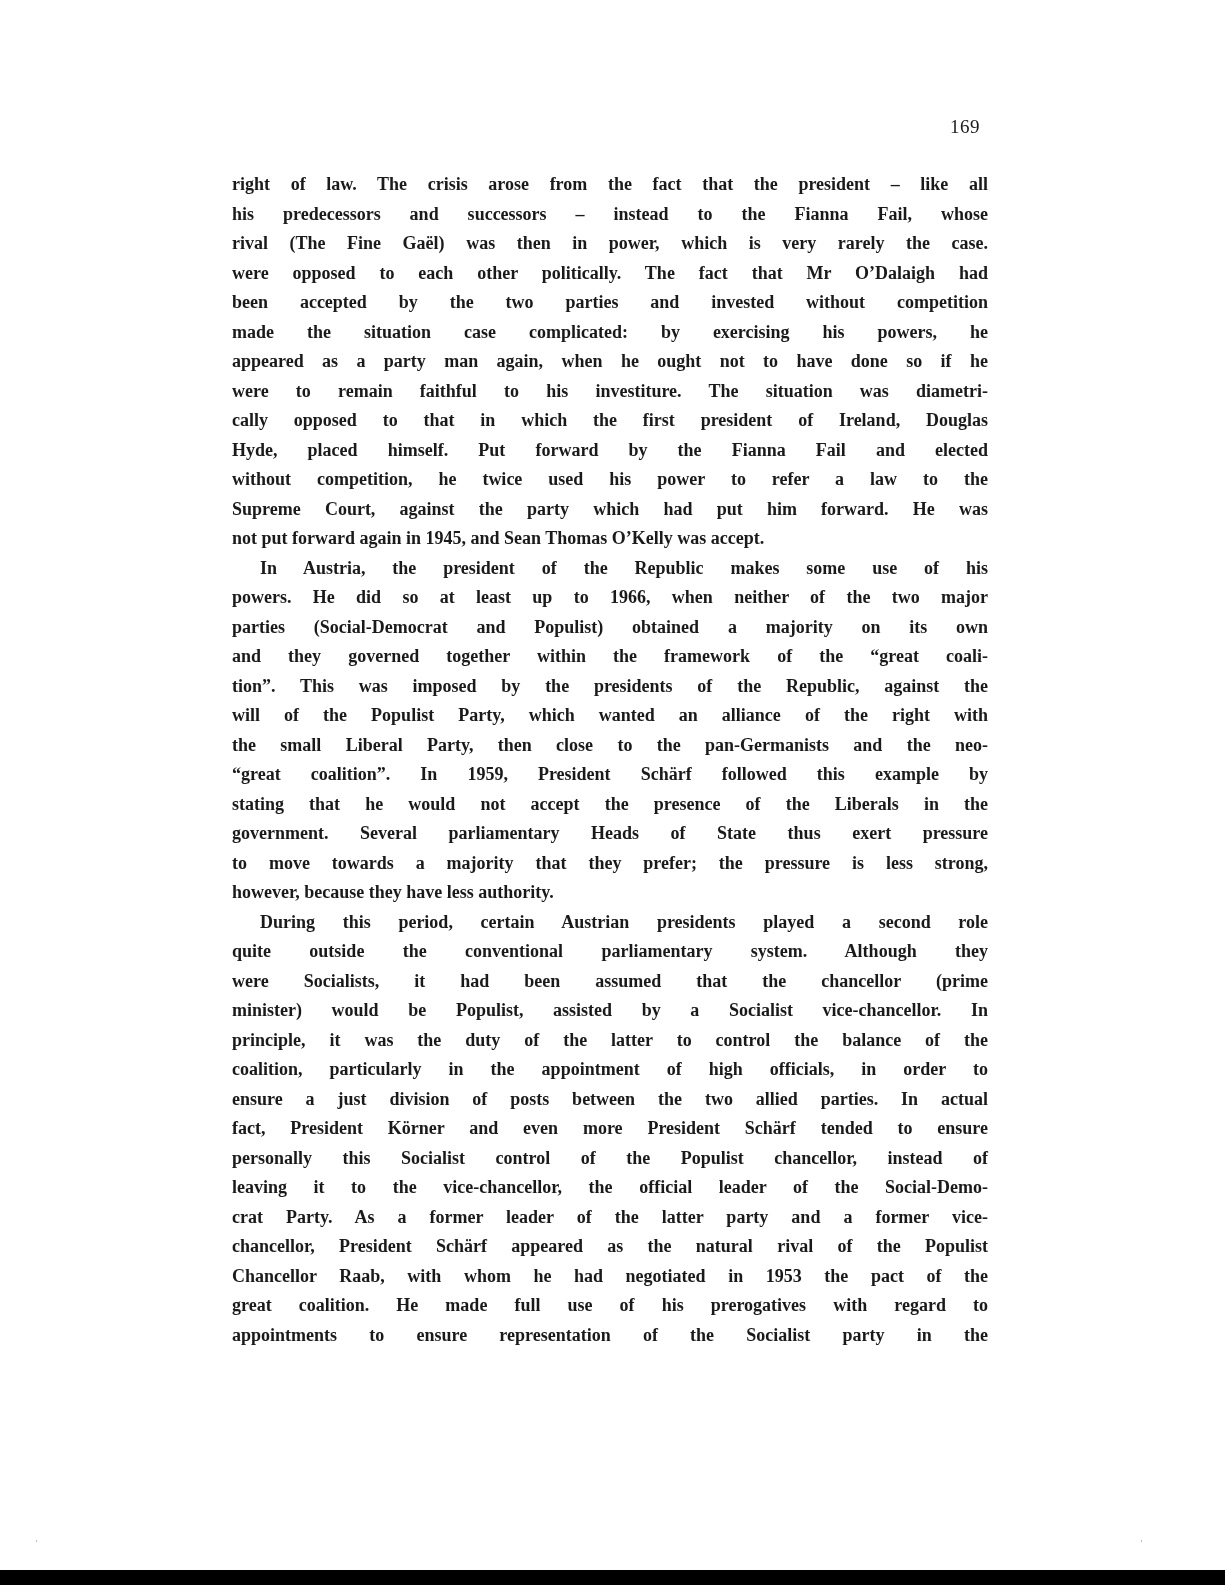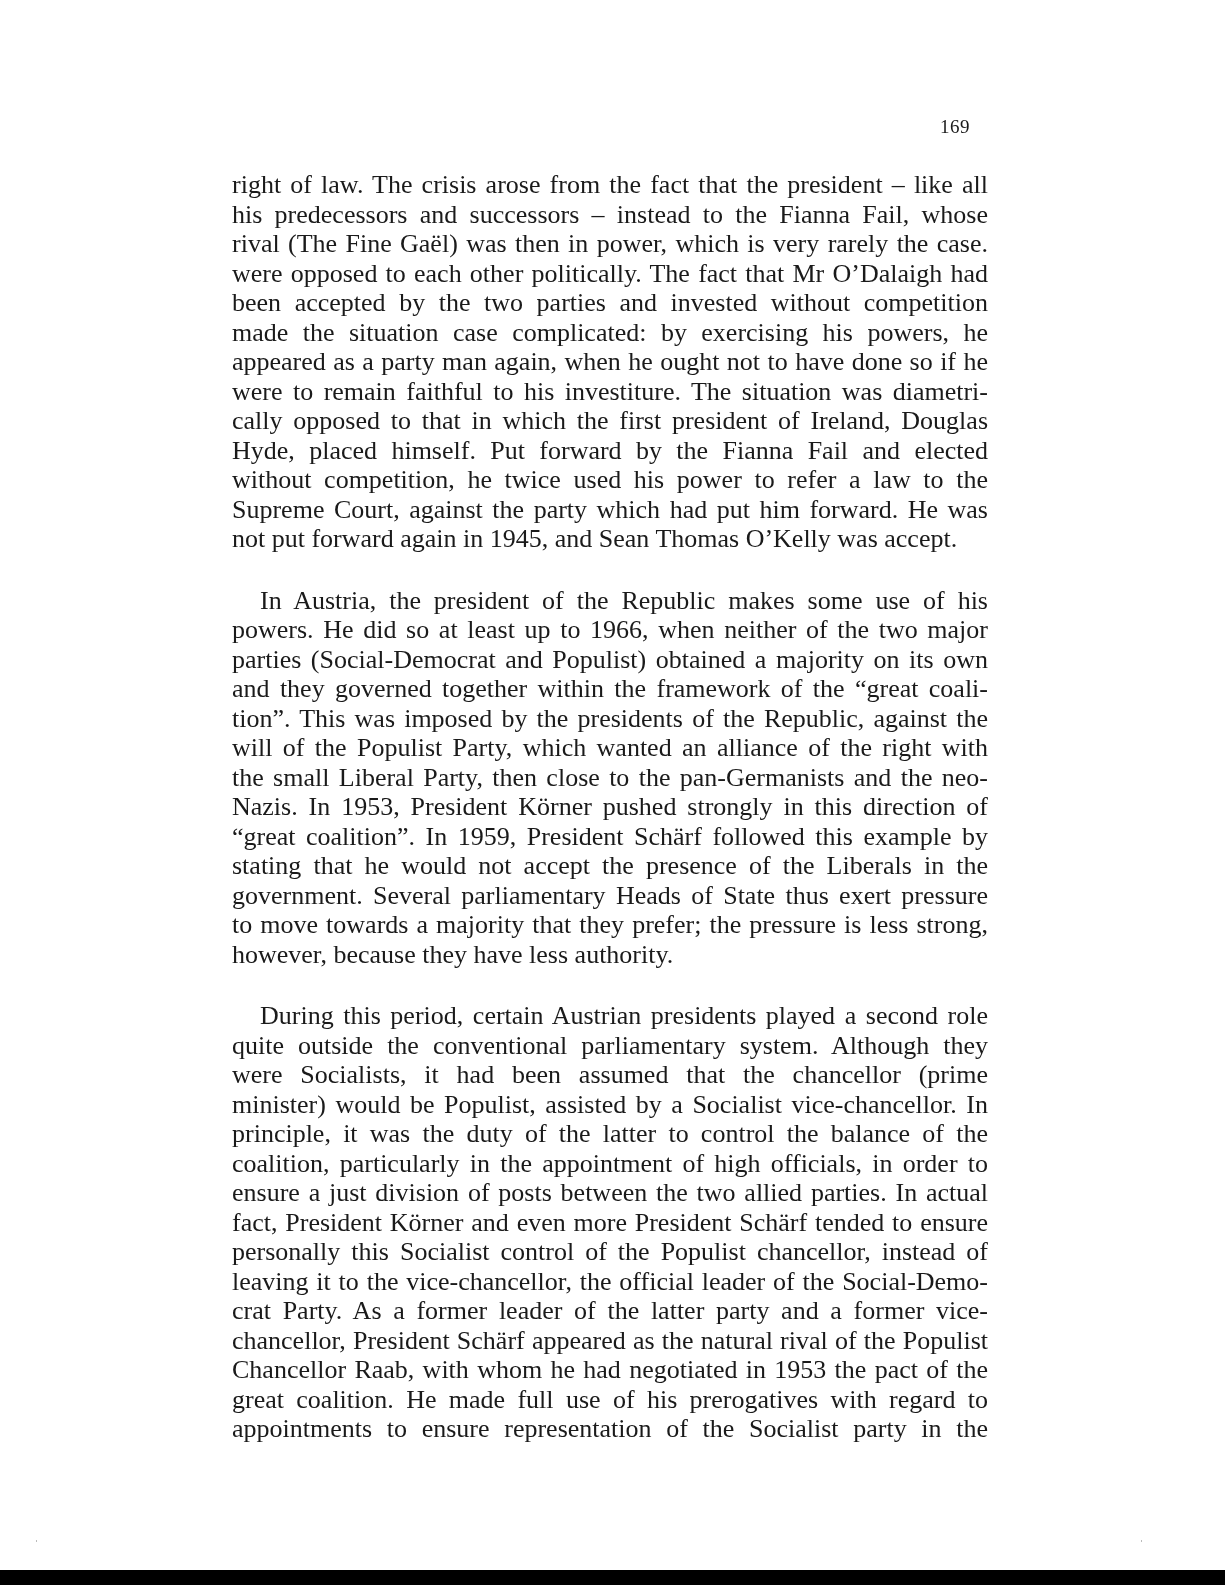--- a/index.html
+++ b/index.html
@@ -20,45 +20,45 @@
       left: 0; top: 0;
       width: 1225px;
       height: 1570px;
       background: #ffffff;
     }
     .page-number {
       position: absolute;
       top: 116px;
       left: 940px;
       width: 50px;
-      text-align: left;
+      text-align: center;
       font-size: 19px;
       letter-spacing: 0.5px;
     }
     .body-text {
       position: absolute;
       left: 232px;
       top: 170px;
       width: 756px;
     }
     .line {
       display: block;
       height: 29.5px;
       line-height: 29.5px;
-      font-size: 26px;
+      font-size: 18px;
       white-space: nowrap;
       text-align: justify;
       text-align-last: justify;
+      font-weight: bold;
     }
     .line.last {
       text-align-last: left;
     }
     .line.indent {
       padding-left: 28px;
-      margin-top: 32px;
     }
     .bottom-bar {
       position: absolute;
       left: 0;
       bottom: 0;
       width: 1225px;
       height: 15px;
       background: #000000;
     }
     .speck {
@@ -91,21 +91,20 @@
         <span class="line last">not put forward again in 1945, and Sean Thomas O’Kelly was accept.</span>
       </div>
       <div>
         <span class="line indent">In Austria, the president of the Republic makes some use of his</span>
         <span class="line">powers. He did so at least up to 1966, when neither of the two major</span>
         <span class="line">parties (Social-Democrat and Populist) obtained a majority on its own</span>
         <span class="line">and they governed together within the framework of the “great coali-</span>
         <span class="line">tion”. This was imposed by the presidents of the Republic, against the</span>
         <span class="line">will of the Populist Party, which wanted an alliance of the right with</span>
         <span class="line">the small Liberal Party, then close to the pan-Germanists and the neo-</span>
-        <span class="line">Nazis. In 1953, President Körner pushed strongly in this direction of</span>
         <span class="line">“great coalition”. In 1959, President Schärf followed this example by</span>
         <span class="line">stating that he would not accept the presence of the Liberals in the</span>
         <span class="line">government. Several parliamentary Heads of State thus exert pressure</span>
         <span class="line">to move towards a majority that they prefer; the pressure is less strong,</span>
         <span class="line last">however, because they have less authority.</span>
       </div>
       <div>
         <span class="line indent">During this period, certain Austrian presidents played a second role</span>
         <span class="line">quite outside the conventional parliamentary system. Although they</span>
         <span class="line">were Socialists, it had been assumed that the chancellor (prime</span>

